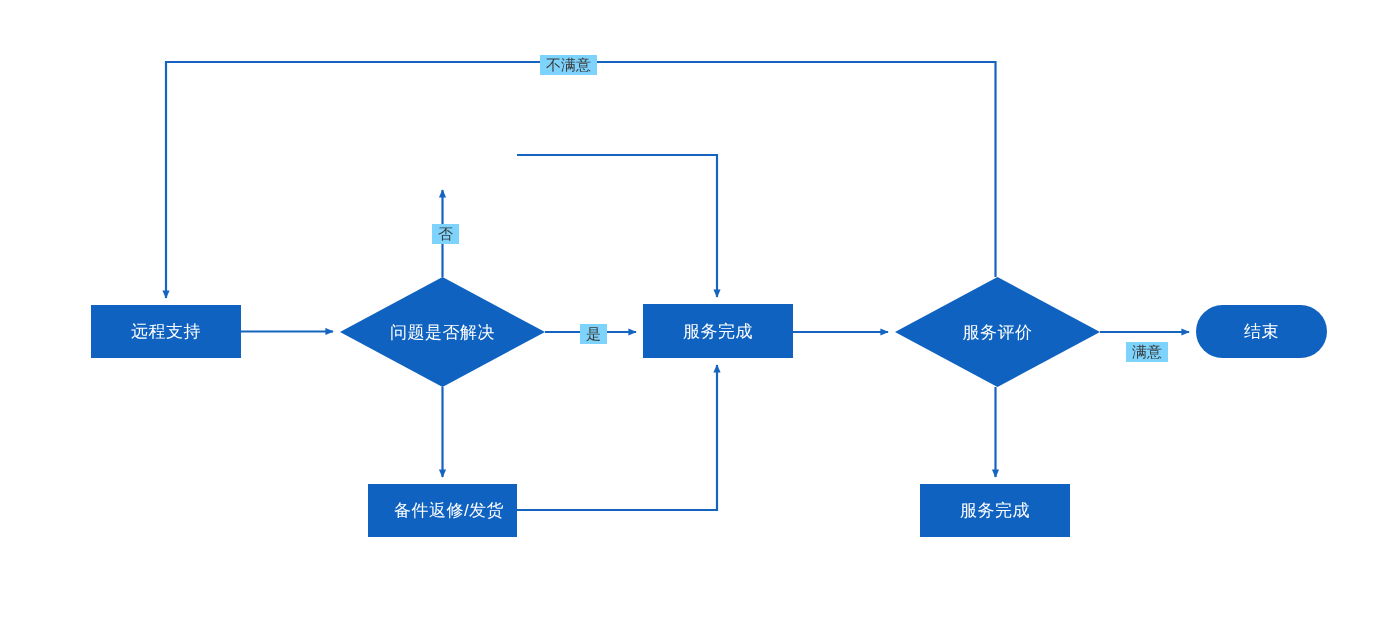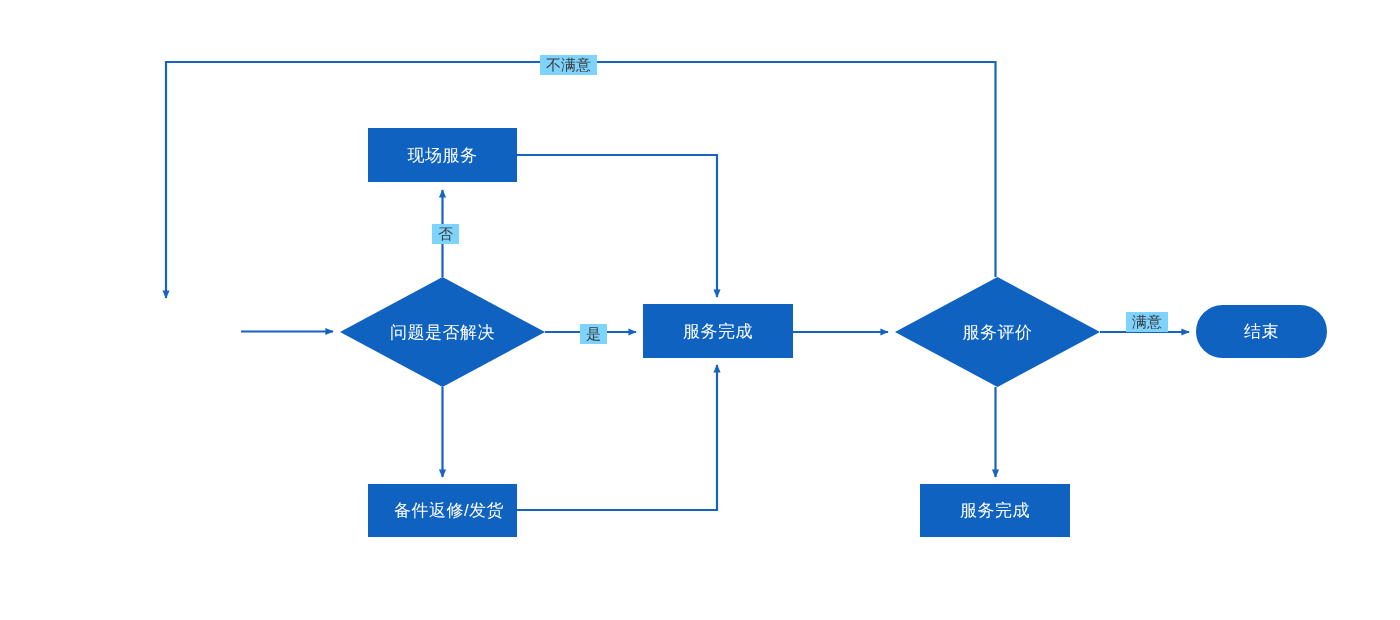--- a/index.html
+++ b/index.html
@@ -94,24 +94,24 @@
 
     <path d="M 793 332 L 888 332" fill="none" stroke="#1565c0" stroke-width="2.2" marker-end="url(#arrowhead)"></path>
 
     <path d="M 1100 332 L 1189 332" fill="none" stroke="#1565c0" stroke-width="2.2" marker-end="url(#arrowhead)"></path>
 
     <path d="M 995.5 387 L 995.5 477" fill="none" stroke="#1565c0" stroke-width="2.2" marker-end="url(#arrowhead)"></path>
 
     <path d="M 995.5 277 L 995.5 62 L 166 62 L 166 298" fill="none" stroke="#1565c0" stroke-width="2.2" marker-end="url(#arrowhead)"></path>
   </svg>
 
+  <div class="node node-process" style="left:91px; top:305px; width:150px; height:53px;">
+    <span class="node-label">远程支持</span>
+  </div>
 
-  <div class="node node-process" style="left:368px; top:128px; width:149px; height:54px;">
-    <span class="node-label">现场服务</span>
-  </div>
 
   <div class="node node-decision" style="left:340px; top:277px; width:205px; height:110px;align-items:center;">
     <span class="diamond-shape"></span>
     <span class="node-label">问题是否解决</span>
   </div>
 
   <div class="node node-process" style="left:368px; top:484px; width:149px; height:53px;padding-left:13px;">
     <span class="node-label">备件返修/发货</span>
   </div>
 
@@ -131,15 +131,15 @@
   <div class="node node-terminator" style="left:1196px; top:305px; width:131px; height:53px;align-items:center;">
     <span class="node-label">结束</span>
   </div>
 
   <div class="edge-label" style="left:540px; top:55px;">不满意</div>
 
   <div class="edge-label" style="left:432px; top:224px;">否</div>
 
   <div class="edge-label" style="left:580px; top:324px;">是</div>
 
-  <div class="edge-label" style="left:1126px; top:312px;">满意</div>
+  <div class="edge-label" style="left:1126px; top:342px;">满意</div>
 
 </div>
 
 </body></html>

